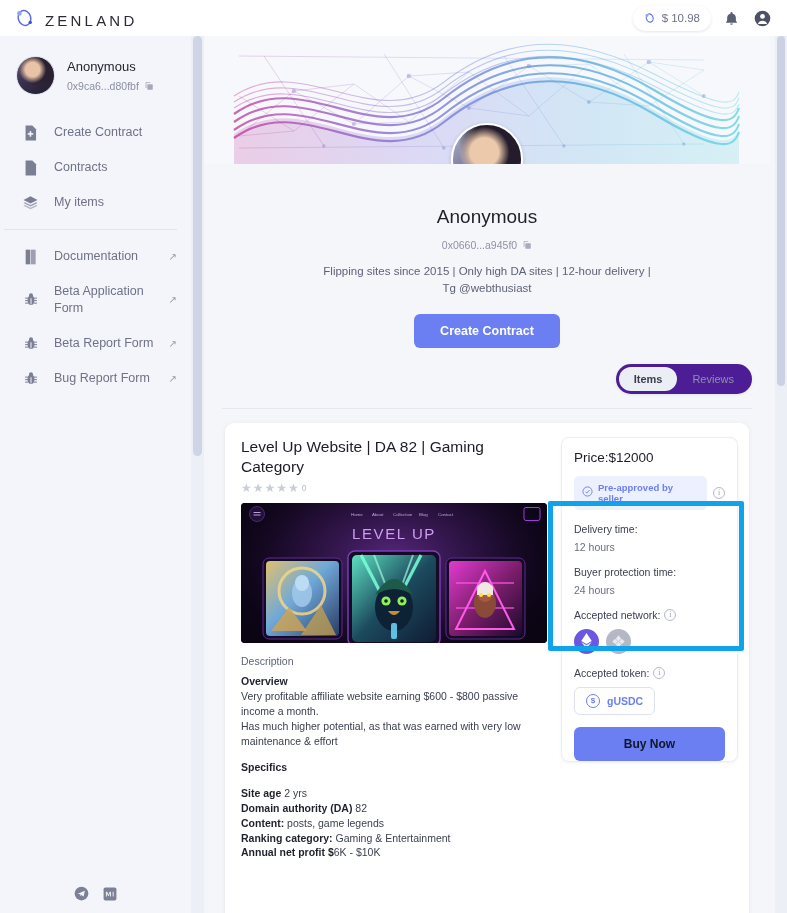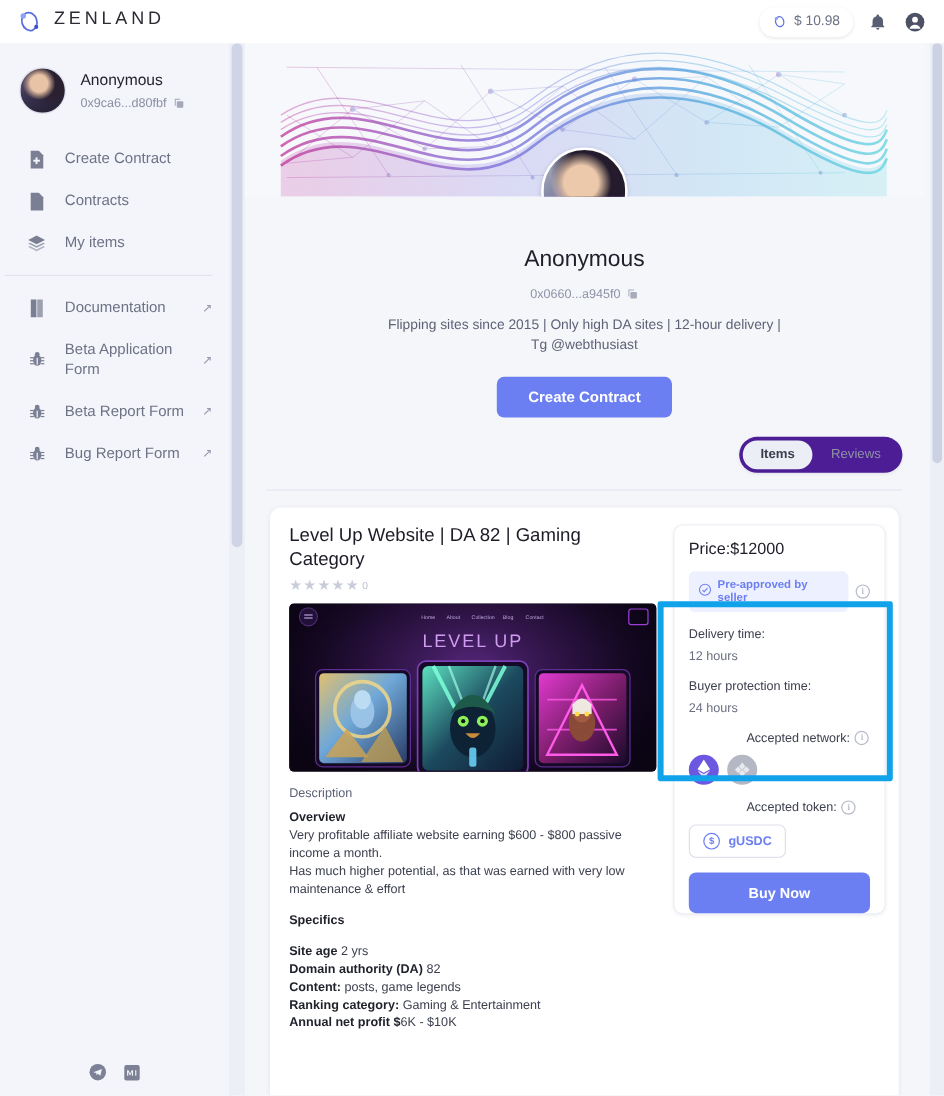--- a/index.html
+++ b/index.html
@@ -10,21 +10,21 @@
     overflow: hidden;
   }
   .app { position: relative; width: 787px; height: 913px; background: #eef0f6; }
 
   
   .topbar {
     position: absolute; top: 0; left: 0; width: 787px; height: 36px;
     background: #ffffff; display: flex; align-items: center;
     padding: 0 14px; z-index: 30;
   }
-  .logo-wrap { display: flex; align-items: flex-start; gap: 9px; }
+  .logo-wrap { display: flex; align-items: flex-end; gap: 9px; }
   .logo-mark { width: 22px; height: 22px; position: relative; }
   .logo-mark svg { display: block; }
   .logo-text {
     font-size: 15px; letter-spacing: 3.2px; color: #2b2b35; font-weight: 400;
   }
   .topbar-right { margin-left: auto; display: flex; align-items: center; gap: 9px; }
   .chip {
     background: #ffffff; border-radius: 14px; height: 25px;
     display: flex; align-items: center; gap: 6px; padding: 0 11px;
     font-size: 11.5px; color: #6d7185;
@@ -181,38 +181,38 @@
     background: #edf0fe; color: #6c7ff2; font-size: 9.5px; font-weight: bold;
     border-radius: 5px; padding: 6px 8px; display: flex; align-items: center; gap: 5px;
   }
   .info-i {
     width: 12px; height: 12px; border-radius: 50%; border: 1px solid #b6bac9;
     color: #9ba0b2; font-size: 8px; display: flex; align-items: center; justify-content: center;
     flex: none; font-family: "Liberation Serif", serif;
   }
   .pp-label { font-size: 10.5px; color: #3d404f; margin-top: 13px; }
   .pp-value { font-size: 10.5px; color: #6b6f82; margin-top: 6px; }
-  .pp-label-row { display: flex; align-items: flex-end; gap: 4px; margin-top: 13px; margin-left: 48px; }
+  .pp-label-row { display: flex; align-items: flex-end; gap: 4px; margin-top: 13px; }
 
   .net-icons { display: flex; gap: 7px; margin-top: 8px; }
   .net-ico { width: 25px; height: 25px; border-radius: 50%; display:flex; align-items:center; justify-content:center; }
   .net-eth { background: #6c57e0; }
   .net-gno { background: #b4b7c4; }
 
   .token-pill {
     display: inline-flex; align-items: center; gap: 7px; margin-top: 8px;
     border: 1px solid #dfe2ed; border-radius: 6px; padding: 6px 11px;
     font-size: 10.5px; color: #6c7ff2; font-weight: bold;
   }
   .token-ico {
     width: 14px; height: 14px; border-radius: 50%; border: 1.2px solid #6c7ff2;
     color: #6c7ff2; font-size: 8px; display: flex; align-items: center; justify-content: center;
   }
   .btn-buy {
-    margin-top: 12px; width: 100%; background: #6c7ff2; color: #ffffff;
+    margin-top: 12px; width: 100%; background: #6c7ff2; color: #0f172a;
     border: none; border-radius: 6px; font-size: 12px; font-weight: bold;
     padding: 10px 0; cursor: pointer; font-family: "Liberation Sans", sans-serif;
   }
 
   
   .highlight {
     position: absolute; border: 5px solid #10a3ea; border-radius: 2px;
     pointer-events: none; z-index: 20;
     left: 548px; top: 501px; width: 196px; height: 150px;
   }

